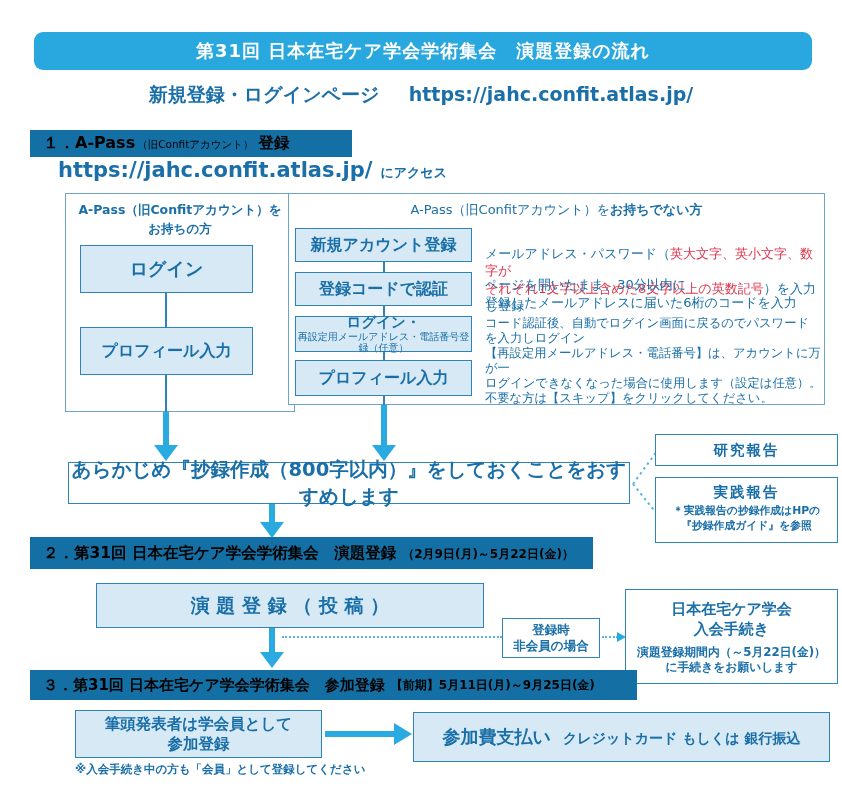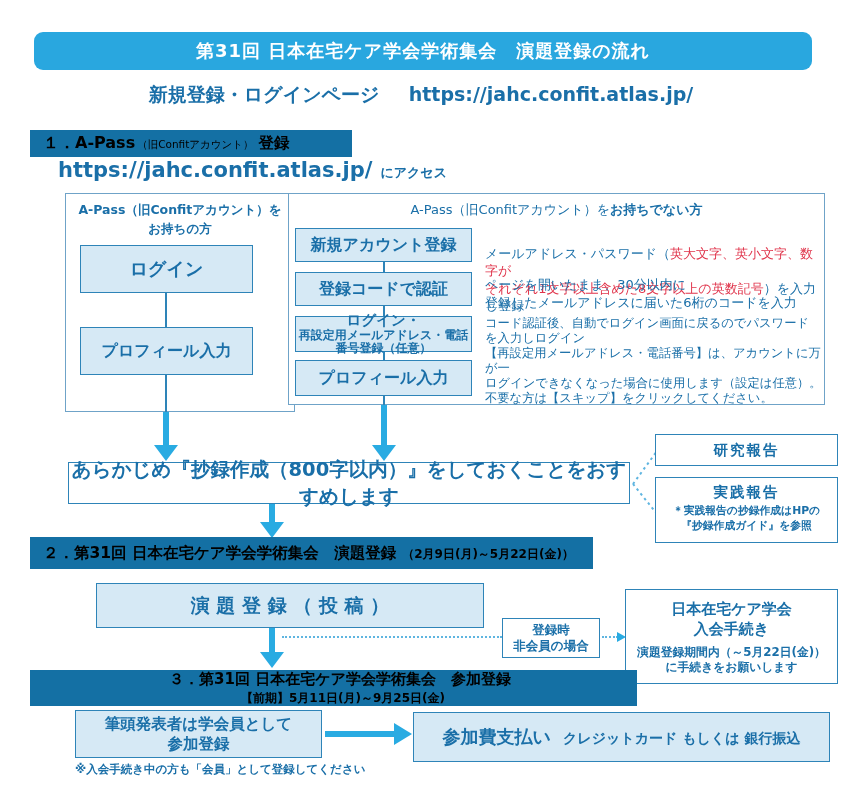--- a/index.html
+++ b/index.html
@@ -83,21 +83,21 @@
   <div class="abs" style="left:288px;top:201px;width:537px;text-align:center;font-size:13px;color:var(--text-blue);">
     <span>A-Pass（旧Confitアカウント）を</span><span style="font-weight:bold;">お持ちでない方</span>
   </div>
 
   <div class="abs fbox" style="left:295px;top:228px;width:177px;height:34px;font-size:16px;">新規アカウント登録</div>
   <div class="abs stem" style="left:383px;top:262px;width:2px;height:10px;"></div>
   <div class="abs fbox" style="left:295px;top:272px;width:177px;height:34px;font-size:16px;">登録コードで認証</div>
   <div class="abs stem" style="left:383px;top:306px;width:2px;height:10px;"></div>
   <div class="abs fbox" style="left:295px;top:316px;width:177px;height:36px;flex-direction:column;line-height:1.1;">
     <span style="font-size:14.5px;">ログイン・</span>
-    <span style="font-size:12px;font-weight:bold;">再設定用メールアドレス・電話番号登録（任意）</span>
+    <span style="font-size:10px;font-weight:normal;">再設定用メールアドレス・電話番号登録（任意）</span>
   </div>
   <div class="abs stem" style="left:383px;top:352px;width:2px;height:8px;"></div>
   <div class="abs fbox" style="left:295px;top:360px;width:177px;height:36px;font-size:16px;">プロフィール入力</div>
 
   <div class="abs desc pre" style="left:485px;top:227px;width:340px;font-size:13px;">
     <span>メールアドレス・パスワード（</span><span class="red">英大文字、英小文字、数字が
 それぞれ1文字以上含めた8文字以上の英数記号</span><span>）を入力し登録</span>
   </div>
   <div class="abs desc pre" style="left:485px;top:276px;width:340px;font-size:13px;">ページを開いたまま、30分以内に
 登録したメールアドレスに届いた6桁のコードを入力</div>
@@ -142,21 +142,21 @@
   <div class="abs dotted-h" style="left:602px;top:636px;width:16px;height:0;"></div>
   <div class="abs head-right-sm" style="left:617px;top:632px;"></div>
 
   <div class="abs obox" style="left:625px;top:589px;width:213px;height:95px;justify-content:flex-start;padding-top:9px;">
     <span class="pre" style="font-size:15px;line-height:1.35;">日本在宅ケア学会
 入会手続き</span>
     <span class="pre" style="font-size:11.8px;line-height:1.35;margin-top:5px;">演題登録期間内（～5月22日(金)）
 に手続きをお願いします</span>
   </div>
 
-  <div class="abs bar" style="left:30px;top:670px;width:607px;height:36px;flex-direction:column;">
+  <div class="abs bar" style="left:30px;top:670px;width:607px;height:30px;">
     <span class="t1" style="font-size:15px;">３．第31回 日本在宅ケア学会学術集会　参加登録</span>
     <span style="font-size:12px;margin-left:6px;margin-top:1px;font-weight:bold;">【前期】5月11日(月)～9月25日(金)</span>
   </div>
 
   <div class="abs fbox pre" style="left:75px;top:710px;width:247px;height:48px;font-size:15.5px;line-height:1.3;">筆頭発表者は学会員として
 参加登録</div>
   <div class="abs blue" style="left:75px;top:762px;font-size:11.5px;font-weight:bold;">※入会手続き中の方も「会員」として登録してください</div>
 
   <div class="abs cstem" style="left:325px;top:731px;width:70px;height:6px;"></div>
   <div class="abs head-right" style="left:394px;top:723px;"></div>

